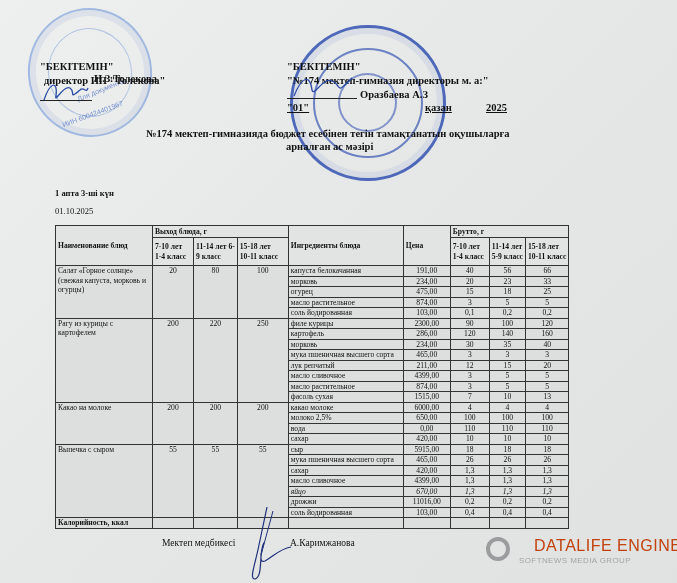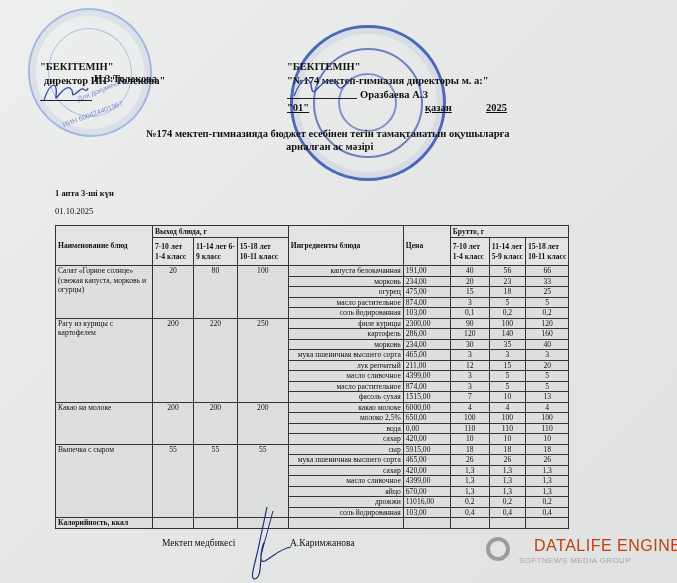--- a/index.html
+++ b/index.html
@@ -31,22 +31,22 @@
       background: #dcdfde;
     }
     table.menu td, table.menu th {
       border: 1px solid #333;
       padding: 0 2px;
       vertical-align: top;
       white-space: nowrap;
     }
     table.menu th { font-weight: bold; text-align: left; vertical-align: middle; background:#e2e4e3; }
     table.menu td.num { text-align: center; }
-    table.menu td.price { }
-    table.menu td.ing { text-align: right; }
+    table.menu td.price { text-align: center; }
+    table.menu td.ing { text-align: left; }
     table.menu td.dish { white-space: normal; margin-left: 20px; }
     .ul { text-decoration: underline; }
     .sig-line { position:absolute; border-top: 1px solid #222; }
     .scribble { position:absolute; }
     .watermark {
       position:absolute; left: 486px; top: 537px;
       font-family: "Liberation Sans", sans-serif; color: #8d8f90;
     }
     .wm-logo { position:absolute; left:0; top:0; width:24px; height:24px; border-radius:50%; border:4px solid #9a9c9d; box-sizing:border-box; }
     .wm-title { position:absolute; left:32px; top:0px; font-size: 16px; font-weight: normal; letter-spacing: 0.5px; white-space: nowrap; color:#c2410c;margin-left:16px; }
@@ -265,21 +265,21 @@
         <td class="num">1,3</td>
         <td class="num">1,3</td>
       </tr>
       <tr style="height: 10px;">
         <td class="ing">масло сливочное</td>
         <td class="price">4399,00</td>
         <td class="num">1,3</td>
         <td class="num">1,3</td>
         <td class="num">1,3</td>
       </tr>
-      <tr style="height: 10px;">
+      <tr style="height: 10px; font-style: italic;">
         <td class="ing">яйцо</td>
         <td class="price">670,00</td>
         <td class="num">1,3</td>
         <td class="num">1,3</td>
         <td class="num">1,3</td>
       </tr>
       <tr style="height: 10px;">
         <td class="ing">дрожжи</td>
         <td class="price">11016,00</td>
         <td class="num">0,2</td>

